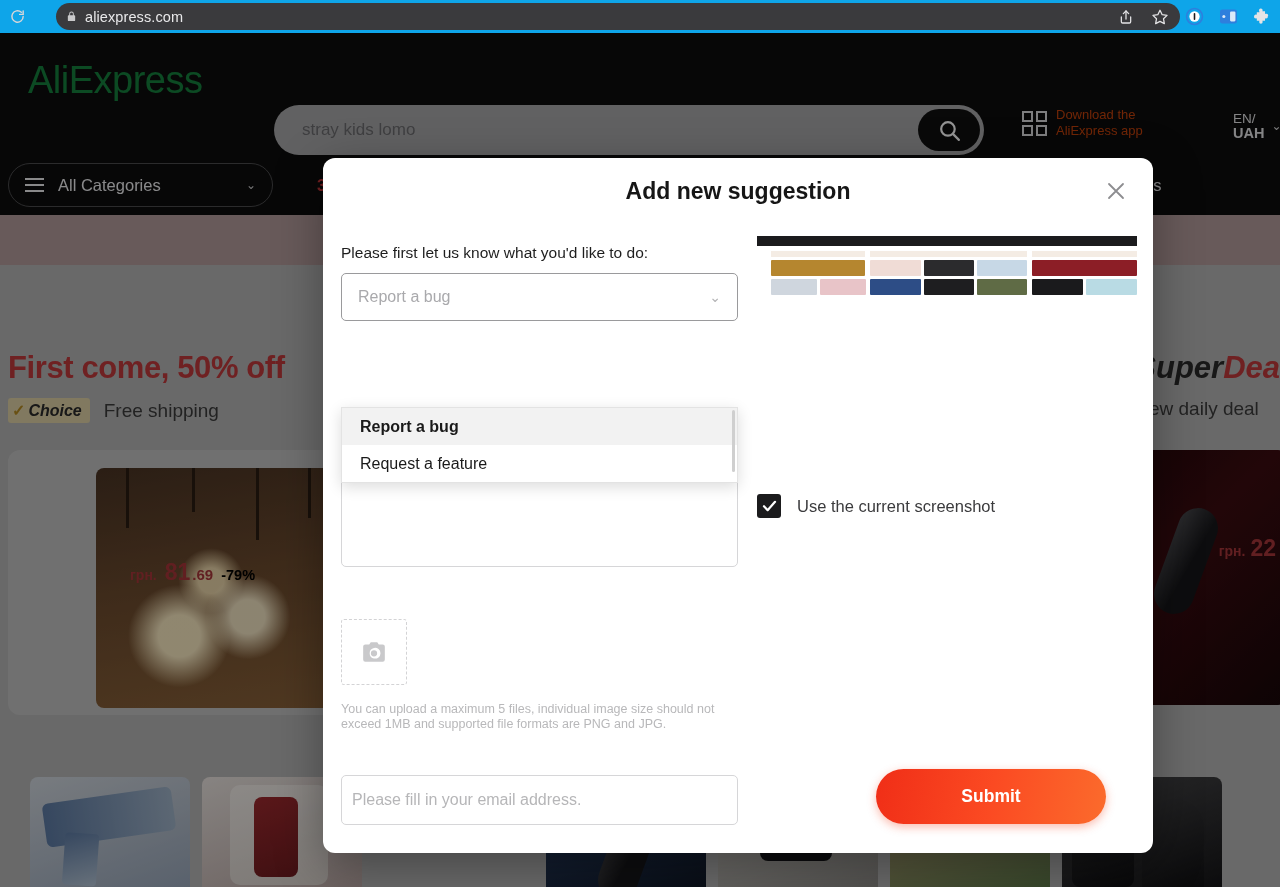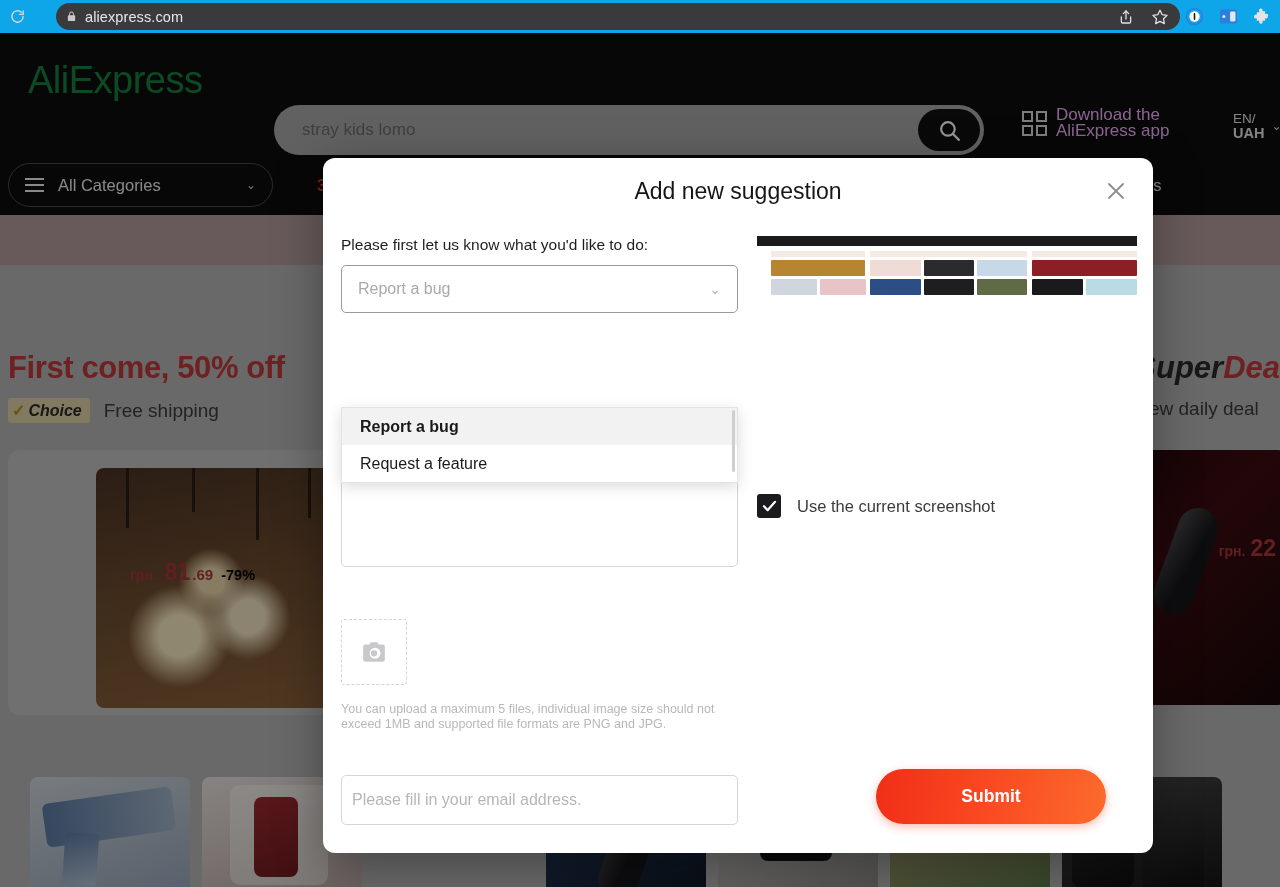--- a/index.html
+++ b/index.html
@@ -89,21 +89,21 @@
   .app-dl {
     position: absolute; left: 1022px; top: 74px;
     display: flex; align-items: center; gap: 9px;
   }
   .qr-glyph {
     width: 25px; height: 25px;
     display: grid; grid-template-columns: 11px 11px; grid-template-rows: 11px 11px;
     gap: 3px;
   }
   .qr-glyph i { border: 2.5px solid #d9d9db; display:block; }
-  .app-dl-text { color: #f0abfc; font-size: 17px; line-height: 16px; }
+  .app-dl-text { color: #c2410c; font-size: 13px; line-height: 16px; }
   .lang-box {
     position: absolute; left: 1200px; top: 78px;
     display: flex; align-items: center; gap: 7px;
   }
   .ua-flag { width: 26px; height: 18px; border-radius: 2px; overflow: hidden; }
   .ua-flag .top { height: 9px; background: #0057b7; }
   .ua-flag .bot { height: 9px; background: #cfa708; }
   .lang-text { color: #e3e3e5; font-size: 13.5px; line-height: 15px; }
   .lang-text b { font-size: 14.5px; }
 
@@ -242,33 +242,33 @@
     left: 323px; top: 158px;
     width: 830px; height: 695px;
     background: #fff;
     border-radius: 12px;
     box-shadow: 0 12px 48px rgba(0,0,0,.35);
     overflow: visible;
   }
   .modal-title {
     position: absolute; top: 20px; left: 0; width: 100%;
     text-align: center;
-    font-size: 23px; font-weight: 400; color: #161616;
+    font-size: 23px; font-weight: 700; color: #161616;
   }
   .modal-close {
     position: absolute; right: 20px; top: 16px;
     width: 34px; height: 34px;
     display: flex; align-items: center; justify-content: center;
     cursor: pointer; color: #8d8d90;
   }
   .modal-body { position: absolute; top: 78px; left: 0; width: 100%; }
   .col-left { position: absolute; left: 18px; top: 0; width: 400px; }
 
   .field-label {
-    font-size: 15.5px; color: #1e1e1e; margin-bottom: 11px;
+    font-size: 15.5px; color: #1e1e1e; margin-bottom: 11px; margin-top: 8px;
   }
   .select-box {
     position: relative;
     width: 397px; height: 48px;
     border: 1px solid #9a9a9c; border-radius: 5px;
     display: flex; align-items: center; padding: 0 16px;
     background: #fff;
     cursor: pointer;
   }
   .select-value { font-size: 16px; color: #a9a9ac; }

